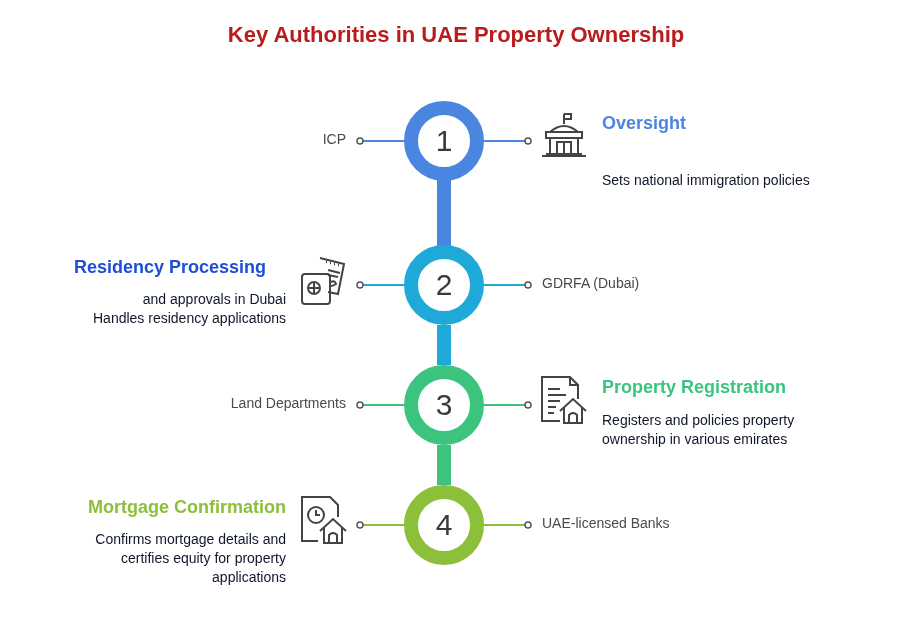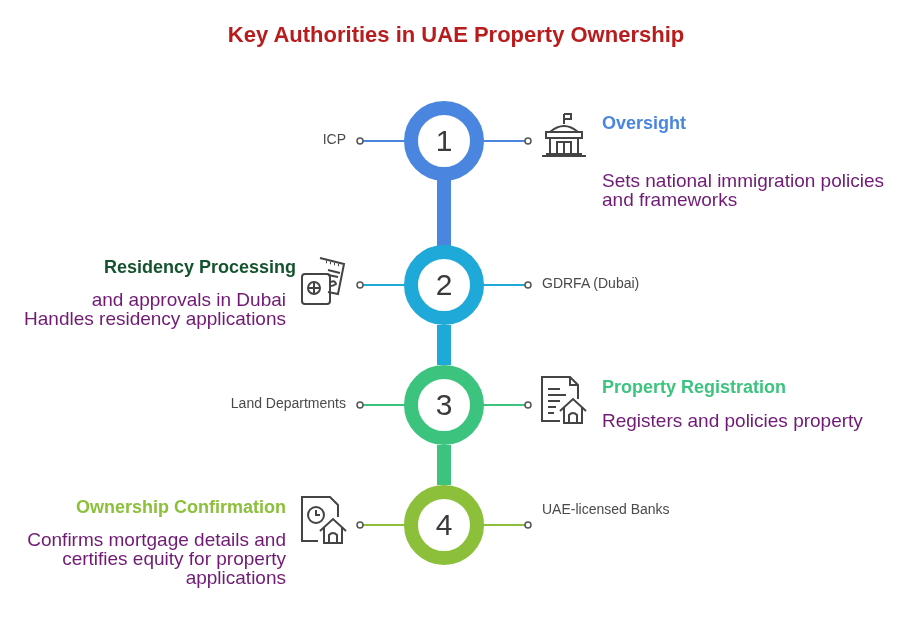--- a/index.html
+++ b/index.html
@@ -1,21 +1,21 @@
 <!DOCTYPE html>
 <html><head>
   <meta charset="utf-8">
   <style>
     html, body { margin: 0; padding: 0; background: #ffffff; }
     body { width: 912px; height: 630px; position: relative; overflow: hidden; font-family: "Liberation Sans", sans-serif; color: #444; }
     .title { position: absolute; left: 0; top: 22px; width: 912px; text-align: center; font-size: 22px; font-weight: bold; color: #b91c1c; }
     .abs { position: absolute; }
     .label { position: absolute; font-size: 14px; color: #4a4a4a; white-space: nowrap; }
     .head { position: absolute; font-size: 18px; font-weight: bold; line-height: 24px; }
-    .desc { position: absolute; font-size: 19px; line-height: 19px; color: #701a75; }
+    .desc { position: absolute; font-size: 14px; line-height: 19px; color: #0f172a; }
     .right { text-align: right; }
     .circle-num { position: absolute; width: 84px; height: 84px; text-align: center; line-height: 84px; font-size: 30px; color: #3a3a3a; }
   </style>
 </head>
 <body>
 
 <div class="title">Key Authorities in UAE Property Ownership</div>
 
 <svg class="abs" style="left:0;top:0" width="912" height="630">
 
@@ -67,24 +67,23 @@
     <line x1="24" y1="30" x2="24" y2="42"></line>
     <line x1="2" y1="44" x2="46" y2="44"></line>
     <line x1="6" y1="42" x2="42" y2="42"></line>
   </g>
 </svg>
 <div class="head" style="left:602px;top:111px;color:#4A86E0">
   <div>Oversight</div>
 </div>
 <div class="desc" style="left:602px;top:171px">
   <div>Sets national immigration policies</div>
-  <div>and frameworks</div>
 </div>
 
-<div class="head right" style="right:616px;top:255px;color:#14532d;white-space:nowrap">Residency Processing</div>
+<div class="head right" style="right:646px;top:255px;color:#1d4ed8;white-space:nowrap">Residency Processing</div>
 <div class="desc right" style="right:626px;top:290px;white-space:nowrap">
   <div>and approvals in Dubai</div>
   <div>Handles residency applications</div>
 </div>
 <svg class="abs" style="left:298px;top:254px" width="52" height="52" viewBox="0 0 52 52">
   <g fill="none" stroke="#444" stroke-width="2">
     <path d="M22 4 L46 10 L40 40 L30 38"></path>
     <path d="M28 8 l1 0 M32 9 l1 0 M36 10 l1 0 M40 11 l1 0" stroke-width="2.5"></path>
     <line x1="30" y1="16" x2="42" y2="19"></line>
     <line x1="30" y1="21" x2="40" y2="23"></line>
@@ -108,31 +107,32 @@
     <line x1="10" y1="32" x2="18" y2="32"></line>
     <line x1="10" y1="38" x2="16" y2="38"></line>
     <path d="M22 36 L35 24 L48 36"></path>
     <path d="M26 33 V48 H44 V33"></path>
     <path d="M31 48 V40 q4 -4 8 0 V48"></path>
   </g>
 </svg>
 <div class="head" style="left:602px;top:375px;color:#3CC47F;white-space:nowrap">Property Registration</div>
 <div class="desc" style="left:602px;top:411px;white-space:nowrap">
   <div>Registers and policies property</div>
+  <div>ownership in various emirates</div>
 </div>
 
-<div class="head right" style="right:626px;top:495px;color:#8CBF3A;white-space:nowrap">Ownership Confirmation</div>
+<div class="head right" style="right:626px;top:495px;color:#8CBF3A;white-space:nowrap">Mortgage Confirmation</div>
 <div class="desc right" style="right:626px;top:530px;white-space:nowrap">
   <div>Confirms mortgage details and</div>
   <div>certifies equity for property</div>
   <div>applications</div>
 </div>
 <svg class="abs" style="left:298px;top:495px" width="52" height="52" viewBox="0 0 52 52">
   <g fill="none" stroke="#444" stroke-width="2">
     <path d="M20 46 H4 V2 H32 L40 10 V22"></path>
     <circle cx="18" cy="20" r="8"></circle>
     <path d="M18 15 V20 H22"></path>
     <path d="M22 36 L35 24 L48 36"></path>
     <path d="M26 33 V48 H44 V33"></path>
     <path d="M31 48 V40 q4 -4 8 0 V48"></path>
   </g>
 </svg>
-<div class="label" style="left:542px;top:501px">UAE-licensed Banks</div>
+<div class="label" style="left:542px;top:515px">UAE-licensed Banks</div>
 
 </body></html>

